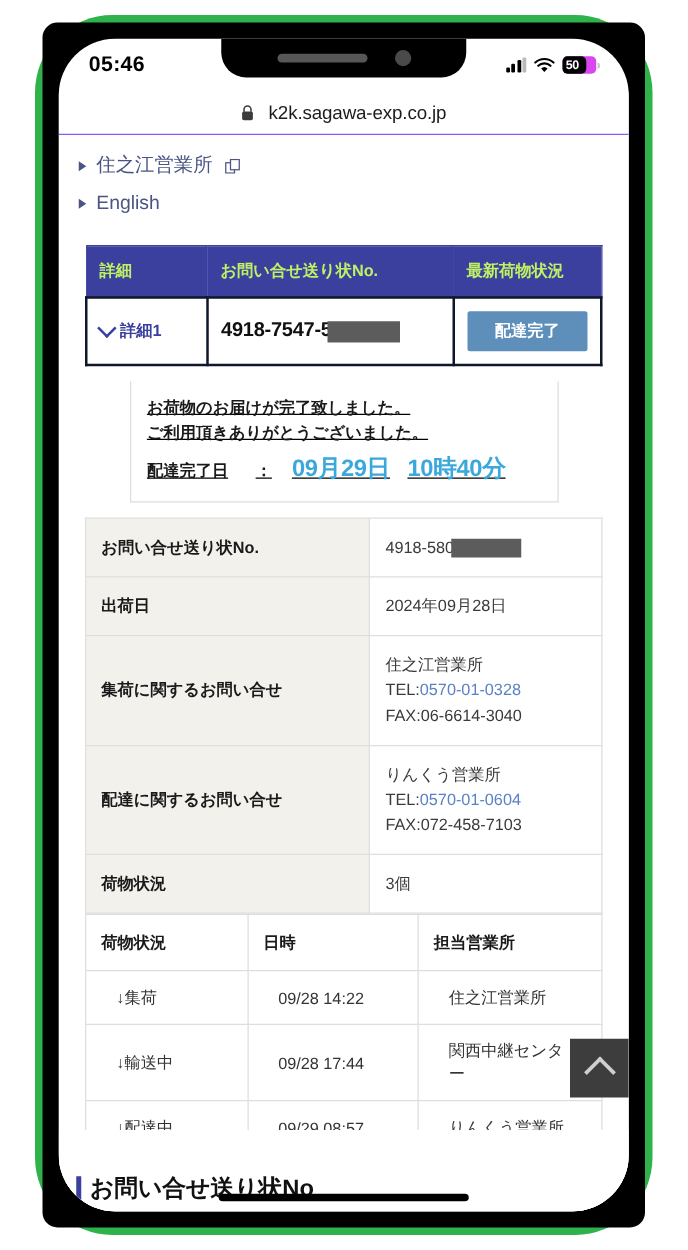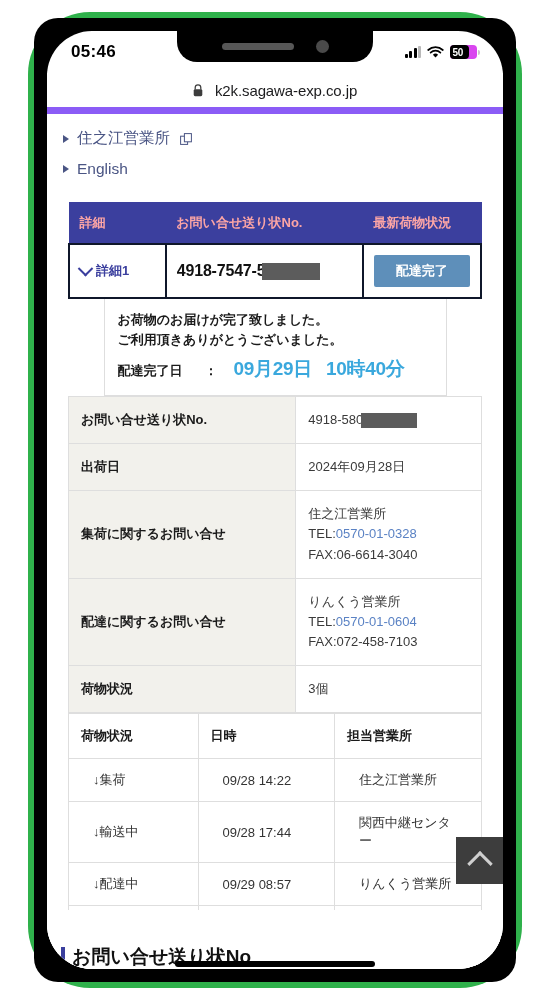--- a/index.html
+++ b/index.html
@@ -24,21 +24,21 @@
     border-radius: 62px;
     background: #2fb14b;
     box-sizing: border-box;
   }
   #phone-bezel {
     position: absolute;
     left: 6px;
     top: 6px;
     right: 6px;
     bottom: 6px;
-    border-radius: 24px;
+    border-radius: 12px;
     background: #000000;
   }
   #phone-screen {
     position: absolute;
     left: 13px;
     top: 13px;
     right: 13px;
     bottom: 13px;
     border-radius: 45px;
     background: #ffffff;
@@ -148,21 +148,21 @@
     background: #c9c9c9;
   }
 
   
   #url-bar {
     height: 34px;
     display: flex;
     align-items: center;
     justify-content: center;
     gap: 12px;
-    border-bottom: 7px solid #8b5cf6;
+    border-bottom: 1px solid #8b5cf6;
     background: #ffffff;
   }
   #lock-icon { display: block; }
   #url-text {
     font-size: 15px;
     color: #1c1c1e;
     letter-spacing: -0.1px;
   }
 
   
@@ -198,21 +198,21 @@
   .tbl {
     width: 414px;
     margin: 0 auto;
     border-collapse: collapse;
     table-layout: fixed;
   }
   #summary-table { margin-top: 14px; }
 
   .thead-cell {
     background: #3b3f9e;
-    color: #fca5a5;
+    color: #bef264;
     font-size: 13px;
     font-weight: 700;
     padding: 11px 10px;
     text-align: left;
     border: 1px solid #3b3f9e;
   }
   .sum-cell {
     border: 2px solid #0f172a;
     padding: 10px;
     font-size: 13.5px;
@@ -257,26 +257,27 @@
     font-size: 13px;
     font-weight: 700;
     text-align: center;
     padding: 7px 0;
     border-radius: 2px;
   }
 
   
   #notice-box {
     width: 343px;
-    margin: 0 auto;
+    margin: 12px auto;
     box-sizing: border-box;
     border: 1px solid #dedede;
     border-top: none;
     padding: 11px 13px 13px;
     background: #ffffff;
+    text-decoration: underline;
   }
   .notice-line {
     font-size: 13px;
     font-weight: 700;
     color: #1a1a1a;
     line-height: 1.5;
   }
   #notice-date-row {
     display: flex;
     align-items: baseline;

